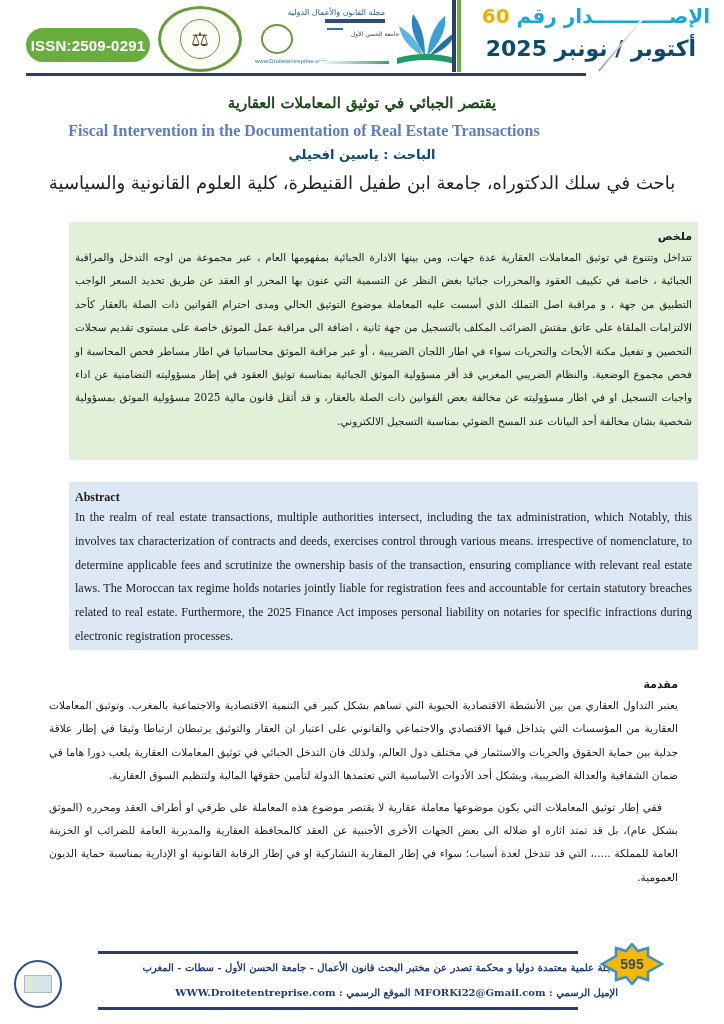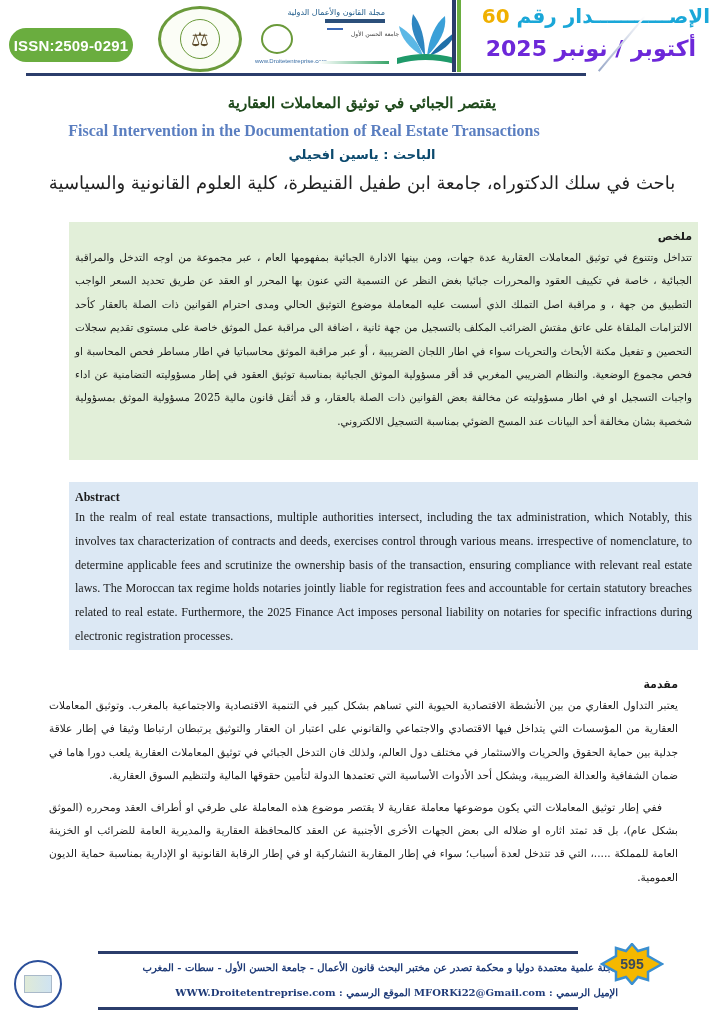--- a/index.html
+++ b/index.html
@@ -2,21 +2,21 @@
 <html><head>
 <meta charset="utf-8">
 <style>
   * { box-sizing: border-box; margin: 0; padding: 0; }
   html, body { width: 724px; height: 1024px; background: #ffffff; overflow: hidden; }
   body { position: relative; font-family: "DejaVu Sans", sans-serif; color: #1a1a1a; }
 
   
   .header { position: absolute; left: 0; top: 0; width: 724px; height: 80px; }
   .issn-badge {
-    position: absolute; left: 9px; top: 28px; width: 124px; height: 34px;
+    position: absolute; left: 26px; top: 28px; width: 124px; height: 34px;
     background: #6aad3f; border-radius: 17px; color: #fff;
     font-family: "Liberation Sans", sans-serif; font-size: 15px; font-weight: bold;
     display: flex; align-items: center; justify-content: center; letter-spacing: 0.2px;
   }
   .lab-seal {
     position: absolute; left: 158px; top: 6px; width: 84px; height: 66px;
     border-radius: 50%; border: 3px solid #6a9a3a; background: #fbfdf6;
     display: flex; align-items: center; justify-content: center;
   }
   .lab-seal .inner { width: 40px; height: 40px; border-radius: 50%; border: 1px solid #6a9a3a; display:flex; align-items:center; justify-content:center; font-size: 20px; color:#5b4a2a; }
@@ -32,21 +32,21 @@
   .journal-logo .green-line { position: absolute; left: 64px; top: 55px; width: 70px; height: 3px; background: linear-gradient(90deg,#fff,#3aa56a); }
   .book { position: absolute; left: 140px; top: 4px; width: 62px; height: 56px; }
   .vbar { position: absolute; top: 0; height: 72px; width: 4px; }
   .issue-label {
     position: absolute; right: 14px; top: 4px; direction: rtl; white-space: nowrap;
     font-family: "DejaVu Sans", sans-serif; font-weight: bold; font-size: 20px; color: #1aa7d8;
   }
   .issue-label .num { color: #f0b000; }
   .issue-date {
     position: absolute; right: 28px; top: 36px; direction: rtl; white-space: nowrap;
-    font-family: "DejaVu Sans", sans-serif; font-weight: bold; font-size: 22px; color: #6d28d9; text-align: center;
+    font-family: "DejaVu Sans", sans-serif; font-weight: bold; font-size: 22px; color: #0c4a6e; text-align: center;
   }
   .diag-line { position: absolute; left: 644px; top: 16px; width: 2px; height: 72px; background: linear-gradient(#fff,#9aa9c9); transform: rotate(40deg); transform-origin: top; }
   .header-rule { position: absolute; left: 26px; top: 73px; width: 560px; height: 3px; background: #2b3d6b; }
 
   
   .title-ar {
     position: absolute; left: 0; width: 724px; top: 94px; text-align: center; direction: rtl;
     font-family: "DejaVu Serif", serif; font-weight: bold; font-size: 15px; color: #1f4a1c;
   }
   .title-en {

